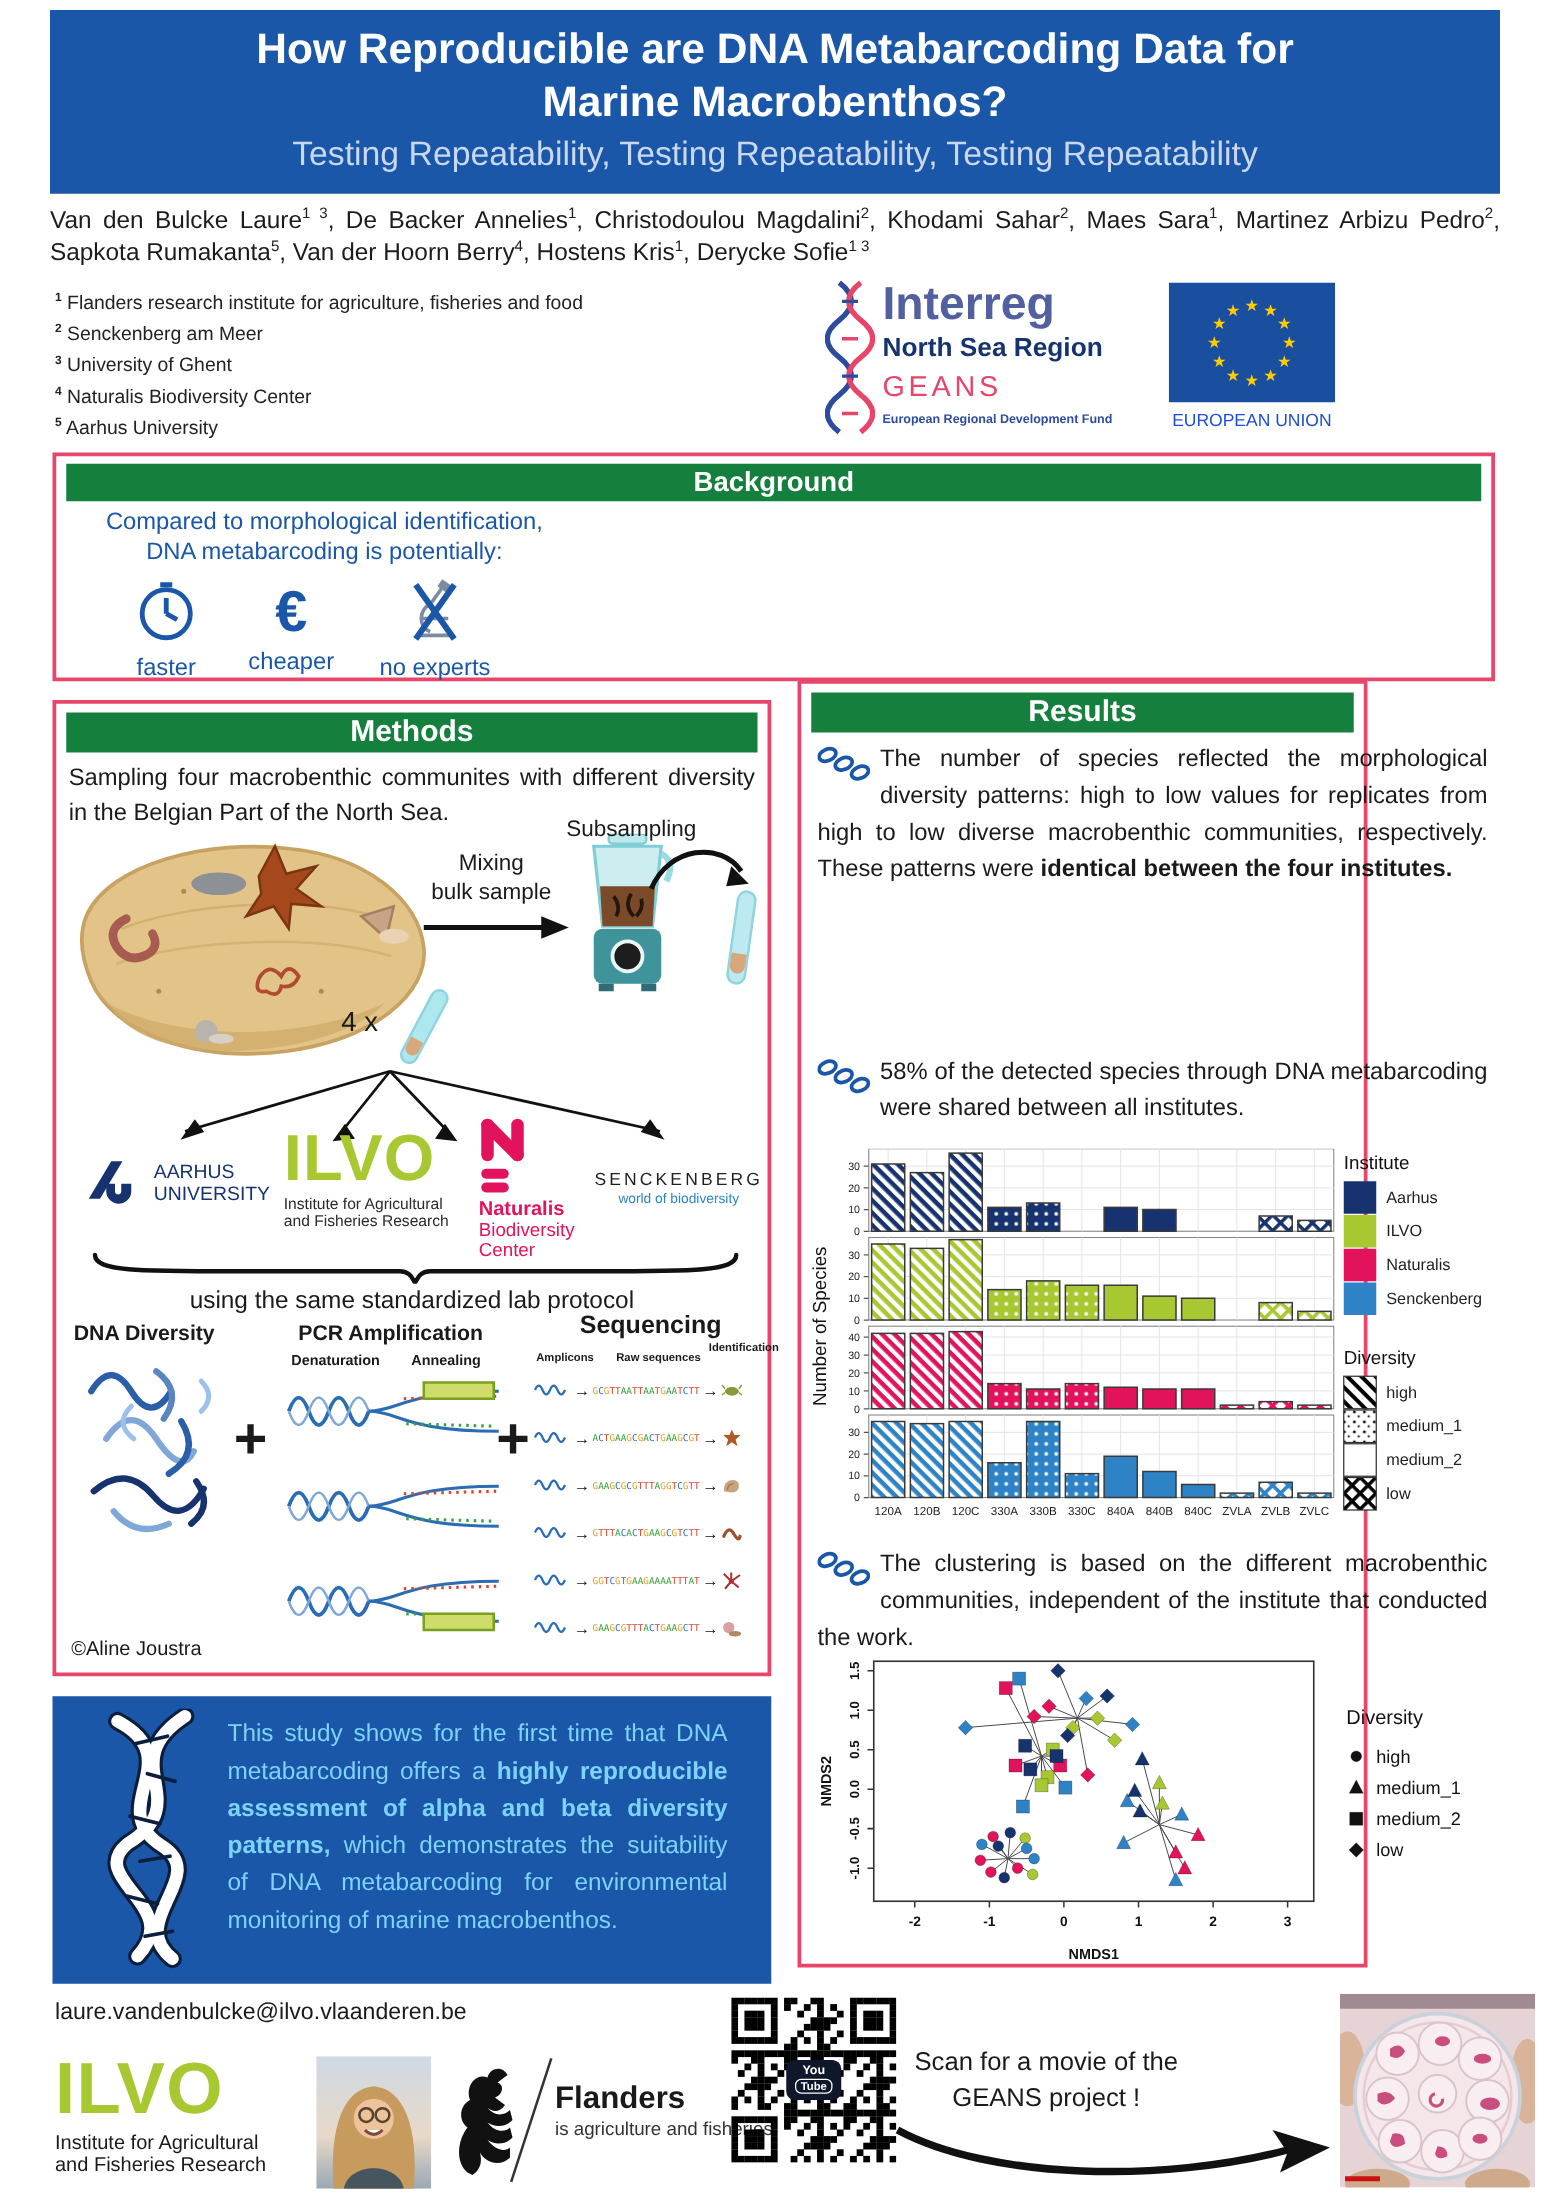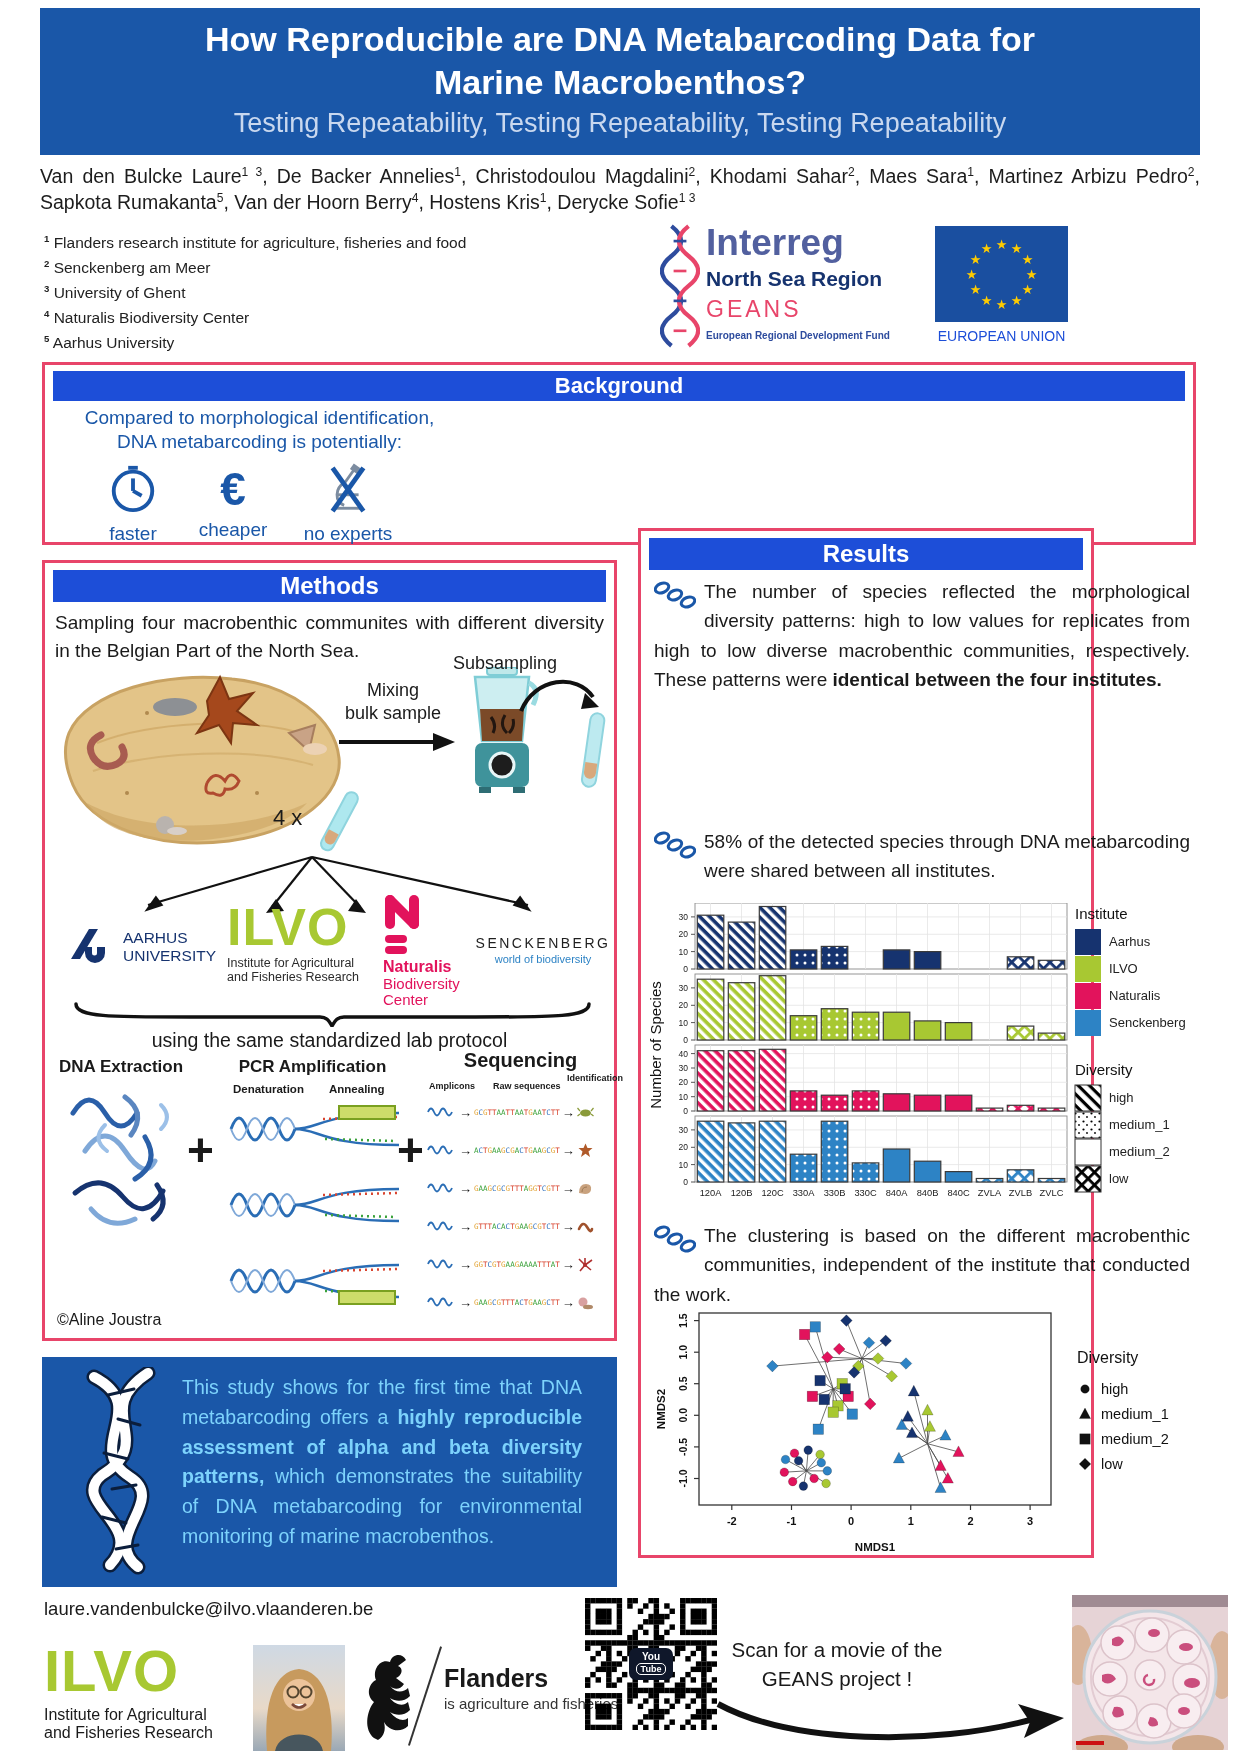--- a/index.html
+++ b/index.html
@@ -1,19 +1,19 @@
 <!DOCTYPE html>
 <html><head>
 <meta charset="utf-8">
 <style>
   html,body{margin:0;padding:0;background:#ffffff;}
   body{width:1240px;height:1754px;position:relative;font-family:"Liberation Sans","DejaVu Sans",sans-serif;color:#1a1a1a;}
   .abs{position:absolute;}
   .pinkbox{position:absolute;border:3px solid #e8456a;background:#fff;box-sizing:border-box;}
-  .secbar{position:absolute;background:#1d4ed8;color:#fff;font-weight:bold;text-align:center;}
+  .secbar{position:absolute;background:#15803d;color:#fff;font-weight:bold;text-align:center;}
   .just{text-align:justify;}
   .bluetext{color:#1a57a8;}
   sup{font-size:0.62em;vertical-align:super;line-height:0;}
   .benefit{position:absolute;text-align:center;}
   .seqrow{display:flex;align-items:center;height:34px;margin-bottom:4px;}
   .seqtxt{font-family:"DejaVu Sans Mono",monospace;font-size:7.5px;letter-spacing:0;white-space:nowrap;}
   .arrowchar{font-weight:bold;font-size:13px;margin:0 2px;color:#111;}
 </style>
 </head>
 <body>
@@ -211,21 +211,21 @@
   <div class="abs" style="left:428px;top:372px;width:140px;text-align:center;">
     <div style="font-size:14px;letter-spacing:2.5px;color:#1f1f1f;">SENCKENBERG</div>
     <div style="font-size:11px;color:#2d83c5;margin-top:2px;">world of biodiversity</div>
   </div>
 
   <svg class="abs" style="left:25px;top:438px;" width="525" height="26" viewBox="0 0 525 26">
     <path d="M6,3 C6,16 40,16 120,16 L250,16 C258,16 260,22 262,25 C264,22 266,16 274,16 L405,16 C485,16 519,16 519,3" fill="none" stroke="#111" stroke-width="3.5" stroke-linecap="round"></path>
   </svg>
   <div class="abs" style="left:0;top:466px;width:569px;text-align:center;font-size:19.5px;">using the same standardized lab protocol</div>
 
-  <div class="abs" style="left:14px;top:494px;font-size:17px;font-weight:bold;">DNA Extraction</div>
+  <div class="abs" style="left:14px;top:494px;font-size:17px;font-weight:bold;">DNA Diversity</div>
   <svg class="abs" style="left:16px;top:518px;" width="125" height="165" viewBox="0 0 125 165">
     <g fill="none" stroke-linecap="round">
       <path d="M12,32 q16,-26 32,0 t32,0" stroke="#2a5fa8" stroke-width="5"></path>
       <path d="M24,70 q20,-30 40,0 t30,10" stroke="#7fa8d8" stroke-width="5"></path>
       <path d="M14,112 q26,-22 48,4 t40,-6" stroke="#16336f" stroke-width="5"></path>
       <path d="M64,16 q22,16 6,38" stroke="#5a86c0" stroke-width="5"></path>
       <path d="M84,56 q16,26 -10,42" stroke="#2a5fa8" stroke-width="5"></path>
       <path d="M30,128 q18,22 44,10" stroke="#7fa8d8" stroke-width="5"></path>
       <path d="M96,104 q14,20 -4,34" stroke="#16336f" stroke-width="5"></path>
       <path d="M44,44 q-14,14 2,26" stroke="#9cc0e8" stroke-width="4"></path>
@@ -347,21 +347,21 @@
         <svg width="17" height="15" viewBox="0 0 17 15">
           <circle cx="6" cy="7" r="4.5" fill="#d8a0a0"></circle>
           <ellipse cx="11" cy="12" rx="5" ry="2.2" fill="#b08968"></ellipse>
         </svg>
       </div>
     </div>
 
   <div class="abs" style="left:12px;top:748px;font-size:16px;">©Aline Joustra</div>
 </div>
 
-<div class="pinkbox" style="left:638px;top:528px;width:456px;height:1030px;">
+<div class="pinkbox" style="left:638px;top:544px;width:456px;height:1030px;">
   <div class="secbar" style="left:8px;top:7px;right:8px;height:32px;font-size:24px;line-height:32px;">Results</div>
 
   <div class="abs just" style="left:13px;top:46px;width:536px;font-size:19px;line-height:1.55;">
     <svg width="42" height="30" viewBox="0 0 42 30" style="float:left;margin:3px 8px 0 0;">
       <g fill="none" stroke="#1a57a8" stroke-width="3">
         <ellipse cx="8" cy="8" rx="7" ry="4.6" transform="rotate(-22 8 8)"></ellipse>
         <ellipse cx="21" cy="15" rx="7" ry="4.6" transform="rotate(-22 21 15)"></ellipse>
         <ellipse cx="34" cy="22" rx="7" ry="4.6" transform="rotate(-22 34 22)"></ellipse>
       </g>
     </svg>

